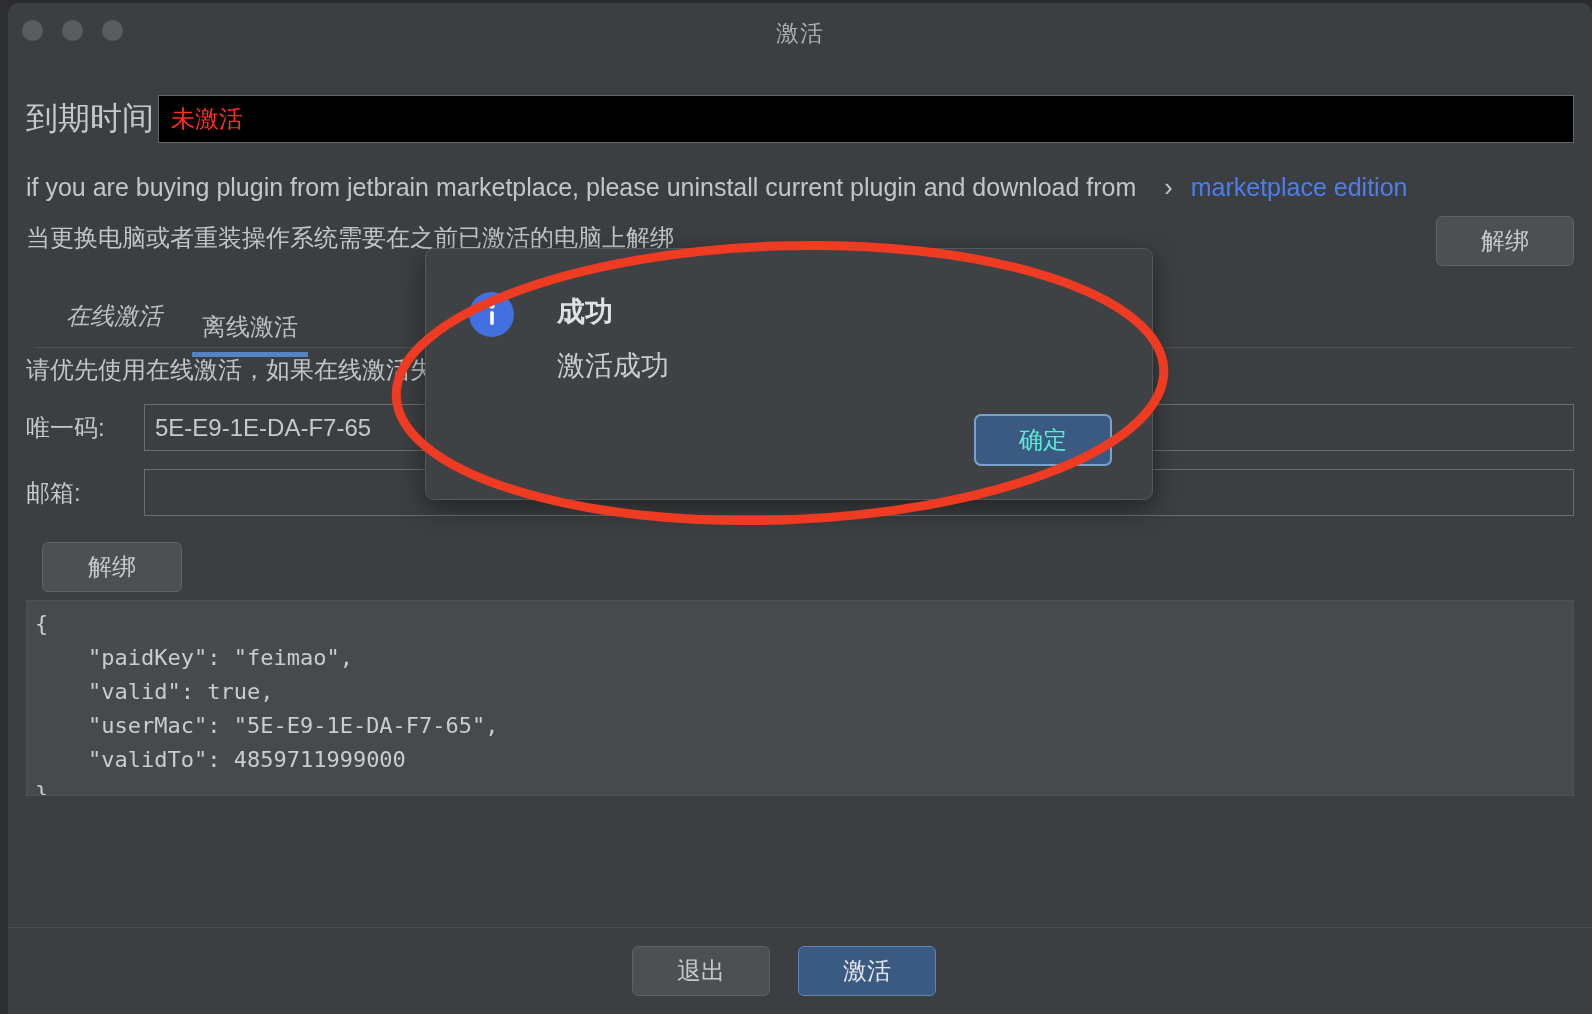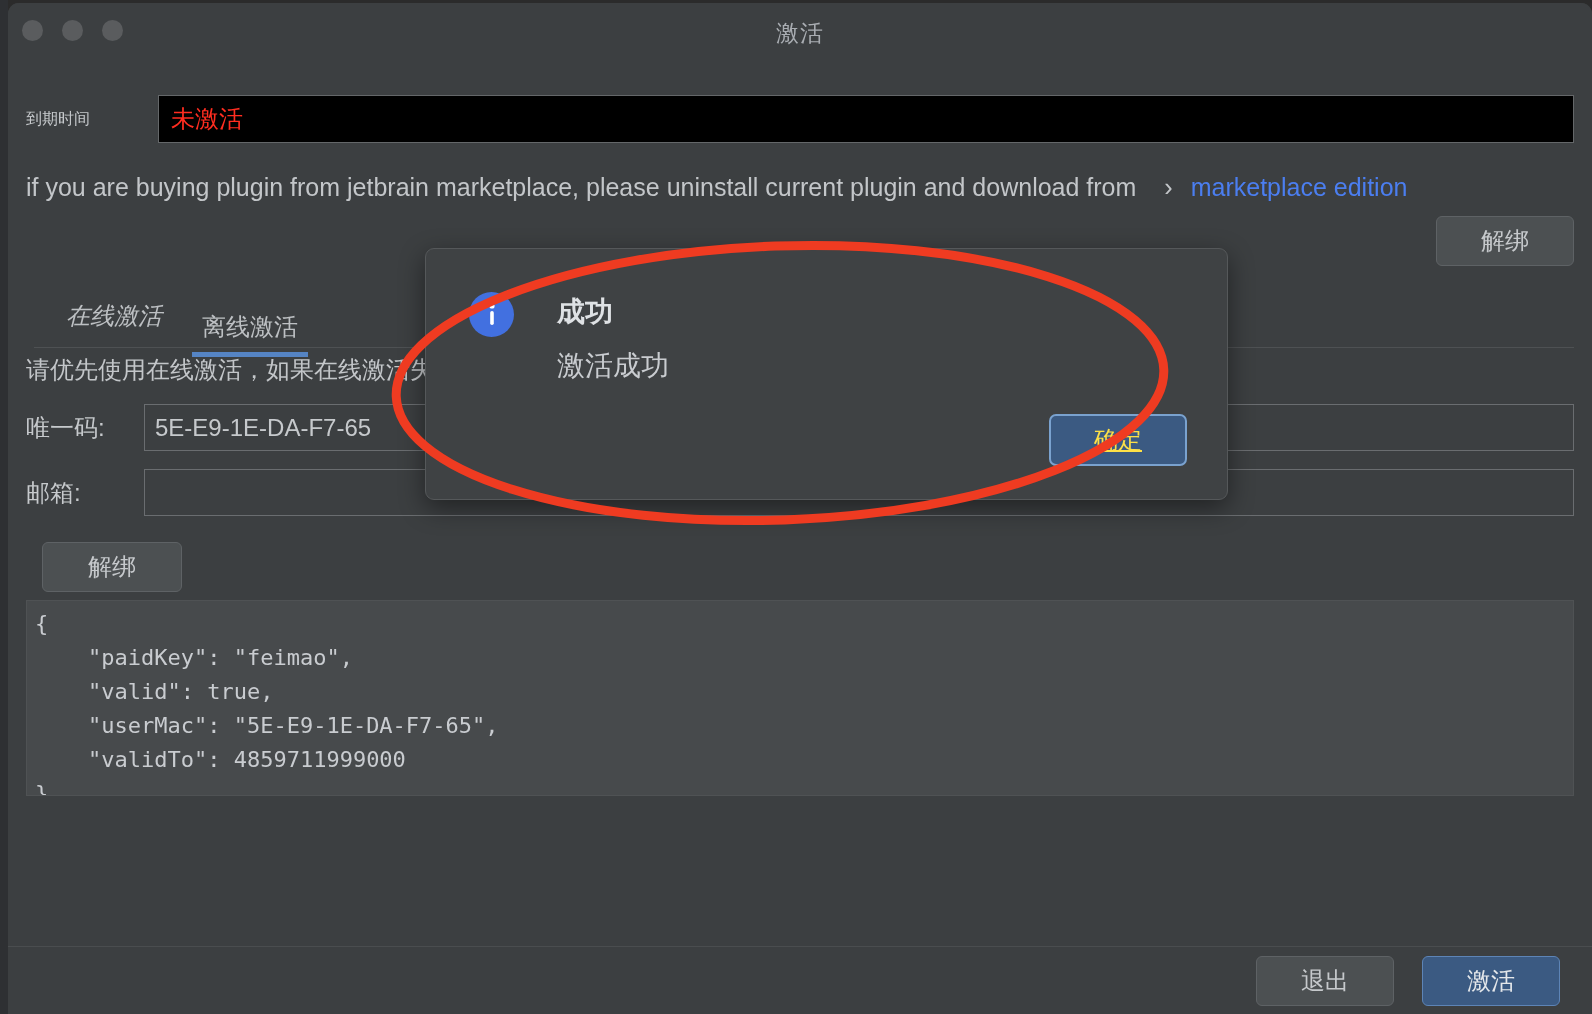--- a/index.html
+++ b/index.html
@@ -66,21 +66,21 @@
     position: relative;
     padding: 0 18px;
   }
 
   .row-expiry {
     display: flex;
     align-items: center;
     margin-top: 32px;
   }
   .lbl-expiry {
-    font-size: 16px;
+    font-size: 32px;
     color: #c6c9cc;
     width: 132px;
     flex: 0 0 132px;
   }
   .expiry-field {
     flex: 1;
     height: 48px;
     background: #000000;
     border: 1px solid #646769;
     display: flex;
@@ -253,26 +253,26 @@
     font-size: 22px;
     line-height: 34px;
     color: #c9ccd0;
     white-space: pre;
   }
 
   
   .footer {
     position: absolute;
     left: 0; right: 0; bottom: 0;
-    height: 68px;
+    height: 87px;
     background: #3c3f41;
     border-top: 1px solid #4a4d4f;
     display: flex;
     align-items: center;
-    justify-content: flex-end;
+    justify-content: center;
     padding-right: 32px;
     gap: 28px;
   }
   .btn-exit {
     width: 138px; height: 50px;
     background: #4c5052;
     border: 1px solid #5e6265;
     border-radius: 6px;
     color: #c6c9cc;
     font-size: 24px;
@@ -287,21 +287,21 @@
     color: #e4e7ea;
     font-size: 24px;
     font-family: inherit;
     cursor: pointer;
   }
 
   
   .modal {
     position: absolute;
     left: 425px; top: 248px;
-    width: 803px; height: 252px;
+    width: 728px; height: 252px;
     background: #3f4244;
     border: 1px solid #55585a;
     border-radius: 9px;
     box-shadow: 0 8px 26px rgba(0,0,0,0.45);
   }
   .modal-info-icon {
     position: absolute;
     left: 43px; top: 43px;
     width: 45px; height: 45px;
     border-radius: 50%;
@@ -324,25 +324,24 @@
     font-size: 28px;
     color: #c9ccd0;
   }
   .modal-ok {
     position: absolute;
     right: 40px; bottom: 33px;
     width: 138px; height: 52px;
     background: #3b5a82;
     border: 2px solid #7aa2cf;
     border-radius: 7px;
-    color: #fde047;
-    font-size: 24px;
-    font-family: inherit;
-    cursor: pointer;
-    text-decoration: underline;
+    color: #5eead4;
+    font-size: 24px;
+    font-family: inherit;
+    cursor: pointer;
   }
 
   
   .annotation {
     position: absolute;
     left: 380px; top: 238px;
     width: 800px; height: 290px;
     pointer-events: none;
   }
 </style>
@@ -373,20 +372,21 @@
         </div>
       </div>
 
       <div class="line-market">
         <span class="market-text">if you are buying plugin from jetbrain marketplace, please uninstall current plugin and download from</span>
         <span class="market-chev">›</span>
         <span class="market-link">marketplace edition</span>
       </div>
 
       <div class="line-unbind">
+        <span class="unbind-text">当更换电脑或者重装操作系统需要在之前已激活的电脑上解绑</span>
         <button class="btn-unbind-top">解绑</button>
       </div>
 
       <div class="tabs">
         <button class="tab t1">在线激活</button>
         <button class="tab t2 active">离线激活</button>
         <div class="tabs-rule"></div>
       </div>
 
       <div class="tab-hint">请优先使用在线激活，如果在线激活失败，可以使用离线激活，邮箱会发离线激活码</div>

